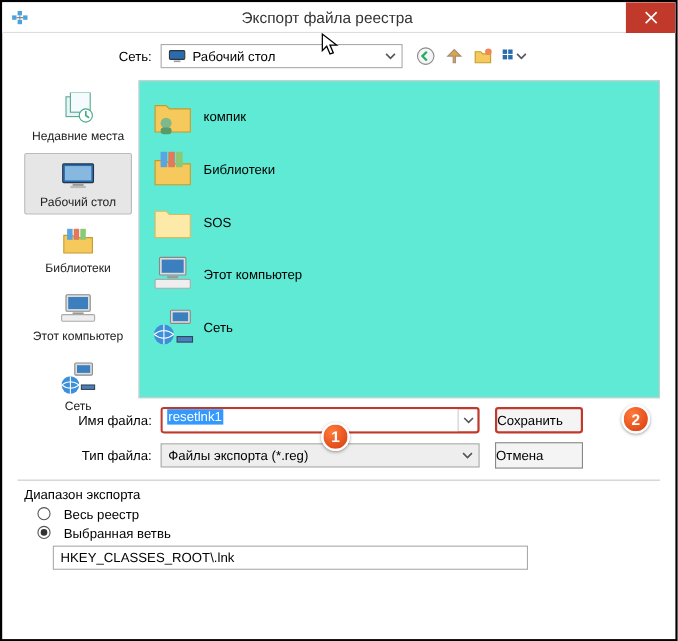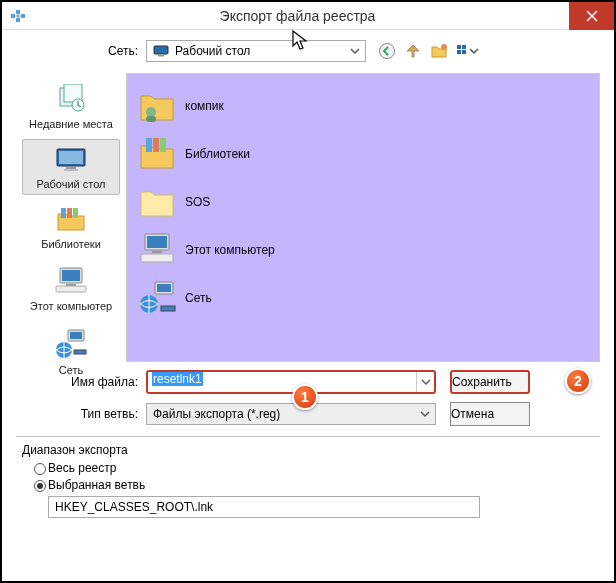--- a/index.html
+++ b/index.html
@@ -19,21 +19,21 @@
   .nav-icons { display: flex; gap: 8px; margin-left: 12px; align-items: center; }
   .nav-ico { width: 18px; height: 18px; }
 
   .main-file-area { display: flex; height: 290px; border-top: 1px solid transparent; }
   .places-bar { width: 110px; display: flex; flex-direction: column; align-items: center; padding-top: 4px; }
   .place { width: 98px; padding: 6px 2px 4px 2px; text-align: center; border: 1px solid transparent; border-radius: 2px; margin-bottom: 4px; }
   .place.selected { background: #e6e6e6; border: 1px solid #bbb; }
   .place .ico { display: block; margin: 0 auto 4px auto; }
   .place-label { font-size: 11px; color: #222; }
 
-  .file-list { flex: 1; border: 1px solid #ccc; background: #c4b5fd; padding: 8px 0 0 6px; display: flex; flex-wrap: wrap; flex-direction: column; align-content: flex-start; height: 100%; overflow: hidden; }
+  .file-list { flex: 1; border: 1px solid #ccc; background: #5eead4; padding: 8px 0 0 6px; display: flex; flex-wrap: wrap; flex-direction: column; align-content: flex-start; height: 100%; overflow: hidden; }
   .file-item { width: 200px; height: 48px; display: flex; align-items: center; gap: 8px; padding: 2px 4px; }
   .file-ico { width: 40px; height: 40px; flex-shrink: 0; display:flex; align-items:center; justify-content:center; }
   .file-label { font-size: 12px; color: #000; }
 
   .name-row, .type-row { display: flex; align-items: center; margin-top: 8px; }
   .name-label { width: 130px; text-align: right; padding-right: 8px; }
   .name-input-wrap { flex: 0 0 290px; height: 24px; border: 2px solid #c0392b; border-radius: 3px; display: flex; align-items: center; position: relative; }
   .name-input { flex: 1; height: 20px; border: none; outline: none; padding: 0 4px; background: #fff; }
   .name-input .sel { background: #3399ff; color: #fff; padding: 0 1px; }
   .combo-chev { width: 18px; height: 20px; border-left: 1px solid #ccc; display: flex; align-items: center; justify-content: center; }
@@ -44,21 +44,21 @@
   .save-btn { border: 2px solid #c0392b; border-radius: 3px; }
 
   .badge { width: 26px; height: 26px; border-radius: 50%; background: radial-gradient(circle at 35% 30%, #ff7b3b, #d63a0e); border: 2px solid #fff; box-shadow: 0 1px 3px rgba(0,0,0,.4); color: #fff; font-weight: bold; font-size: 14px; display: flex; align-items: center; justify-content: center; position: absolute; z-index: 30; }
   .badge1 { left: 290px; top: 382px; }
   .badge2 { left: 563px; top: 366px; }
 
   .divider { border-top: 1px solid #c8c8c8; margin: 10px 0 6px 0; }
 
   .export-range { padding: 0 0 0 6px; }
   .range-title { font-size: 12px; margin-bottom: 4px; }
-  .radio-row { display: flex; align-items: flex-end; gap: 2px; margin: 3px 0 3px 12px; }
+  .radio-row { display: flex; align-items: flex-start; gap: 12px; margin: 3px 0 3px 12px; }
   .radio { width: 12px; height: 12px; border: 1px solid #555; border-radius: 50%; display: inline-flex; align-items: center; justify-content: center; }
   .radio.checked::after { content: ""; width: 6px; height: 6px; background: #333; border-radius: 50%; }
   .branch-input { margin: 4px 0 0 26px; width: 432px; height: 22px; border: 1px solid #aaa; padding: 0 6px; display: flex; align-items: center; background: #fff; }
 
 </style>
 </head>
 <body>
 
 <div class="titlebar">
   <span class="app-icon">
@@ -235,21 +235,21 @@
             <path d="M1 3 L5 7 L9 3" fill="none" stroke="#555" stroke-width="1.4"></path>
           </svg>
         </span>
     </div>
     <div class="save-btn">
         <span>Сохранить</span>
       </div>
   </div>
 
   <div class="type-row">
-    <div class="name-label">Тип ветвь:</div>
+    <div class="name-label">Тип файла:</div>
     <div class="type-select">
       <span>Файлы экспорта (*.reg)</span>
       <svg class="chev" width="12" height="12" viewBox="0 0 12 12">
           <path d="M2 4 L6 8 L10 4" fill="none" stroke="#555" stroke-width="1.5"></path>
         </svg>
     </div>
     <div class="cancel-btn">
         <span>Отмена</span>
       </div>
   </div>

